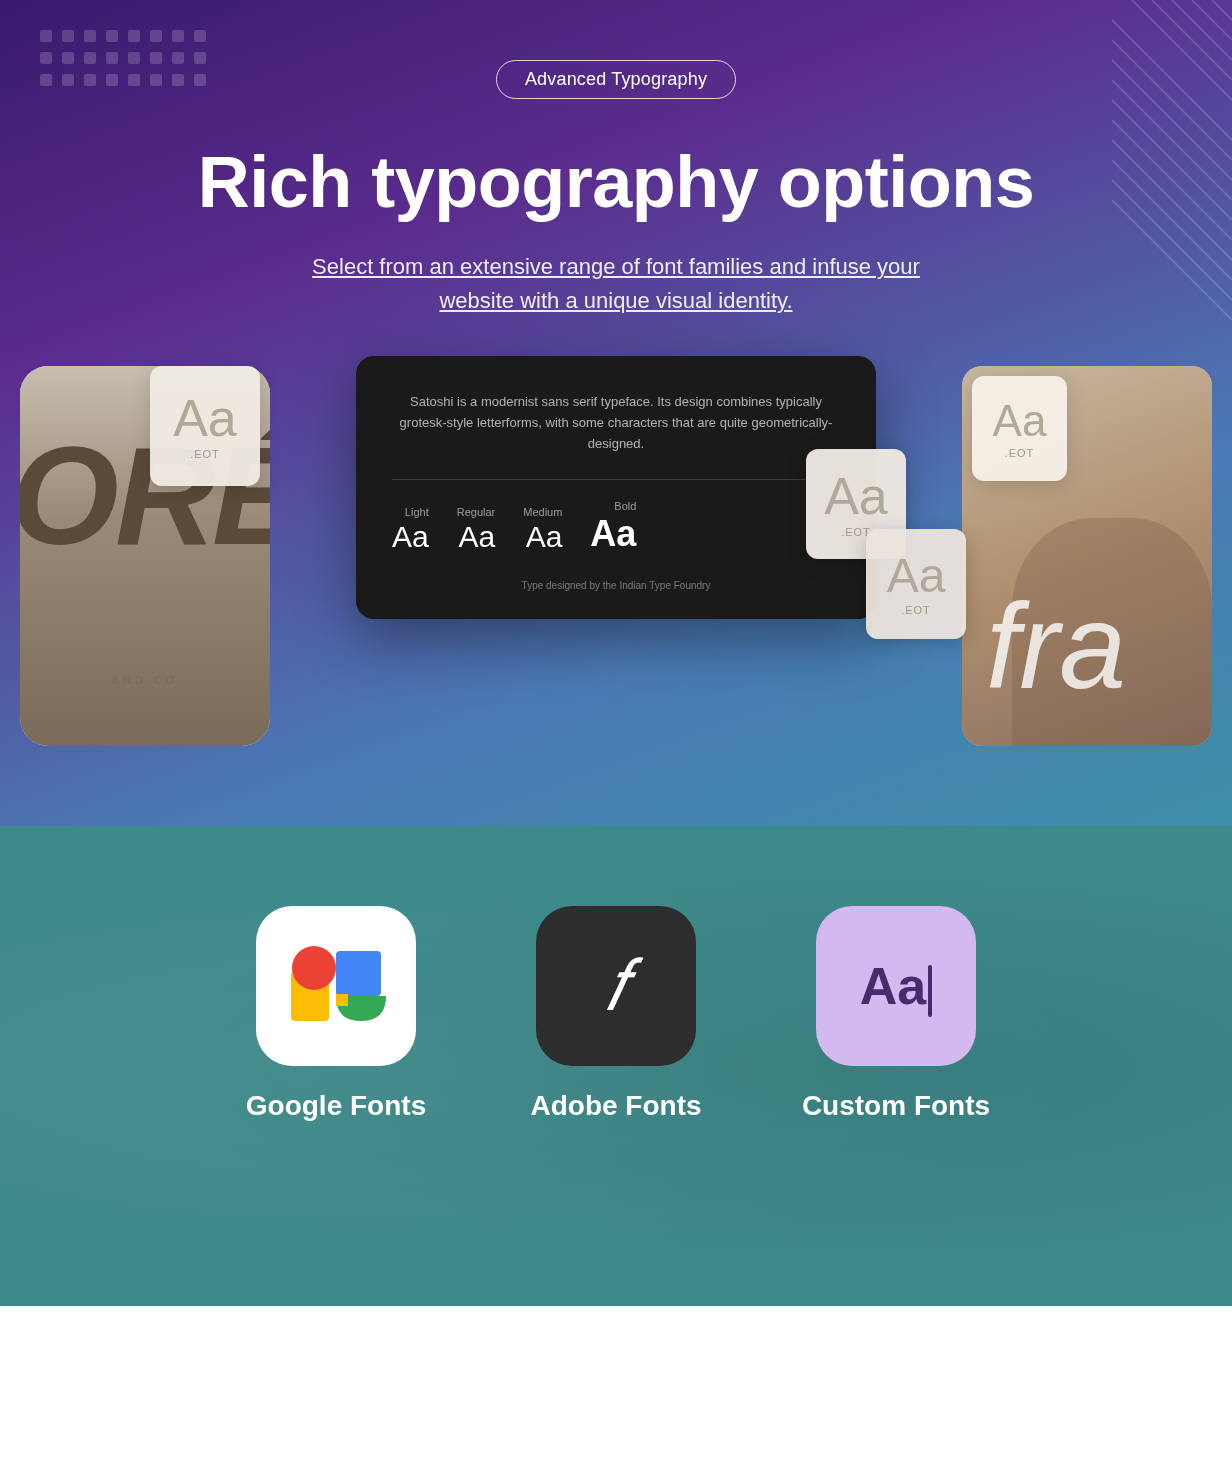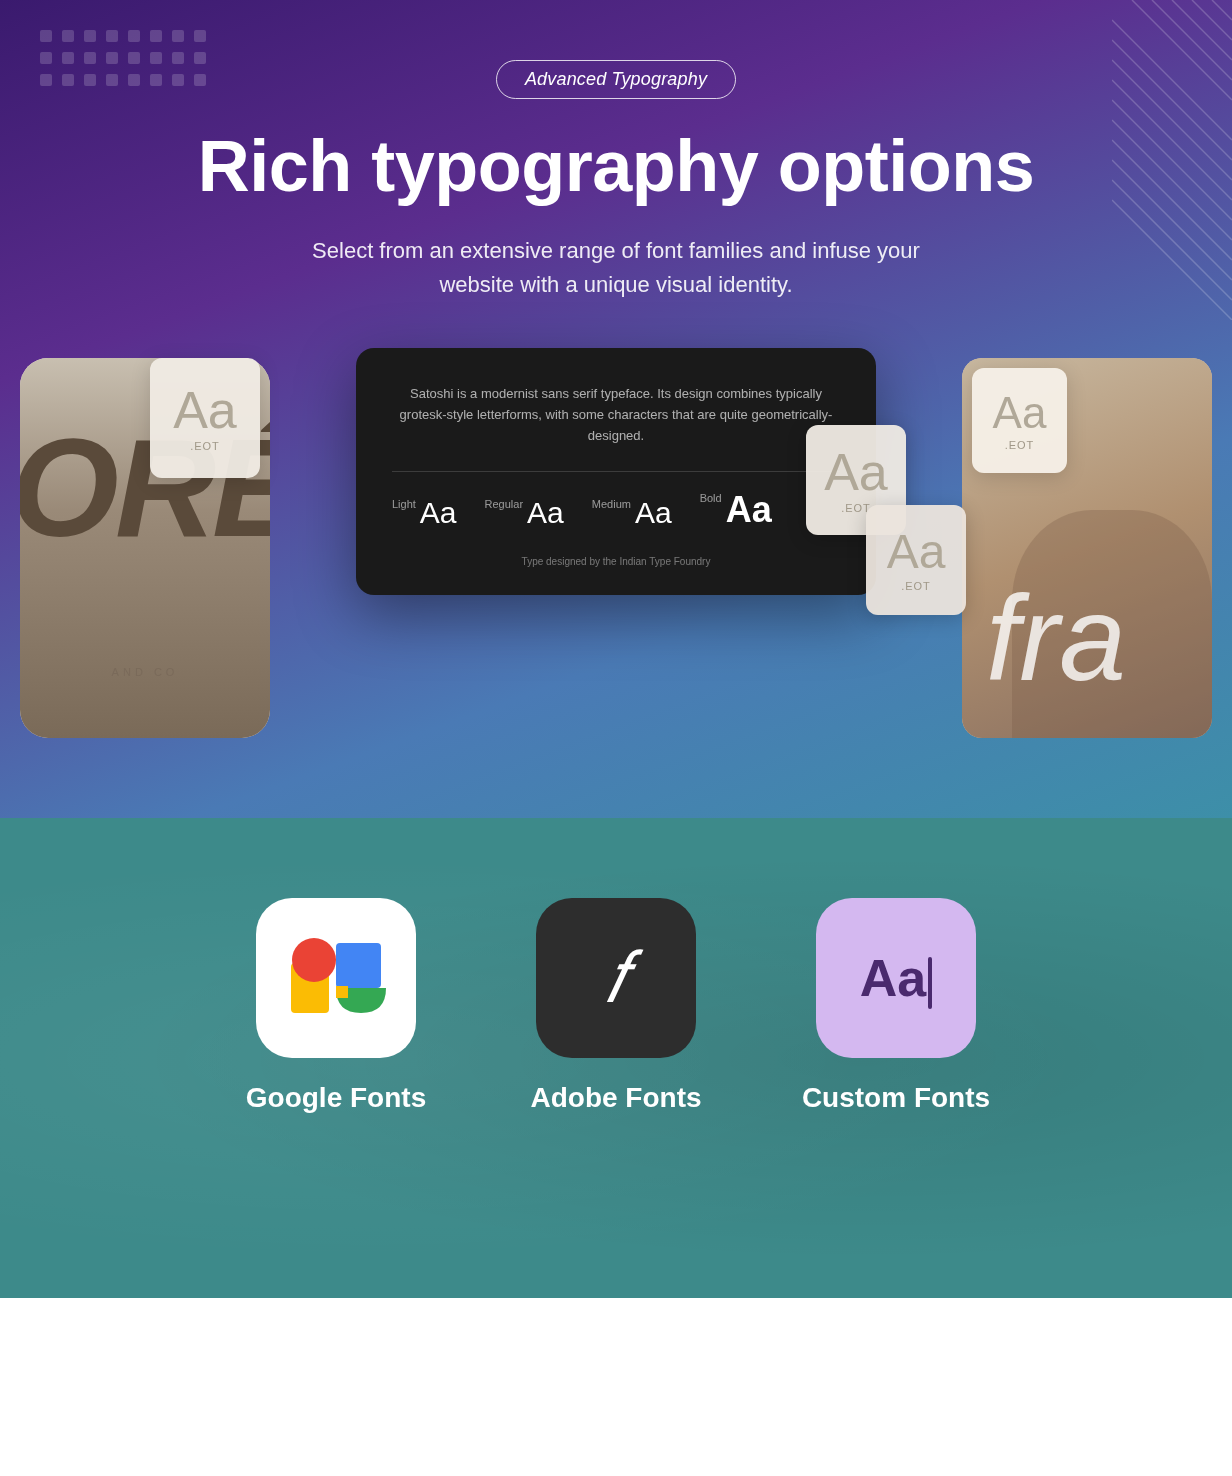--- a/index.html
+++ b/index.html
@@ -55,40 +55,40 @@
 
     .badge {
       display: inline-block;
       border: 1.5px solid rgba(255,255,255,0.8);
       border-radius: 50px;
       padding: 8px 28px;
       color: #fff;
       font-size: 18px;
       font-weight: 400;
       letter-spacing: 0.01em;
-      margin-bottom: 28px;
-      font-style: italic;
+      margin-bottom: 44px;
     }
 
     .hero-title {
       font-size: 72px;
       font-weight: 800;
       color: #fff;
       line-height: 1.1;
       margin-bottom: 28px;
       letter-spacing: -0.5px;
     }
 
     .hero-subtitle {
       font-size: 22px;
       color: rgba(255,255,255,0.9);
       line-height: 1.55;
       max-width: 620px;
-      margin: 0 auto 36px;
+      margin: 0 auto 28px;
       font-weight: 400;
+      text-decoration: underline;
     }
 
     
     .cards-area {
       position: relative;
       display: flex;
       justify-content: center;
       align-items: flex-start;
       gap: 0;
       padding: 0 0 0px;
@@ -206,22 +206,22 @@
 
     .weight-row {
       display: flex;
       gap: 28px;
       align-items: flex-end;
       flex-wrap: nowrap;
     }
 
     .weight-item {
       display: flex;
-      flex-direction: row;
-      align-items: flex-start;
+      flex-direction: column;
+      align-items: flex-end;
       gap: 4px;
     }
 
     .weight-label {
       font-size: 11px;
       color: rgba(255,255,255,0.55);
     }
 
     .weight-aa {
       color: #fff;

